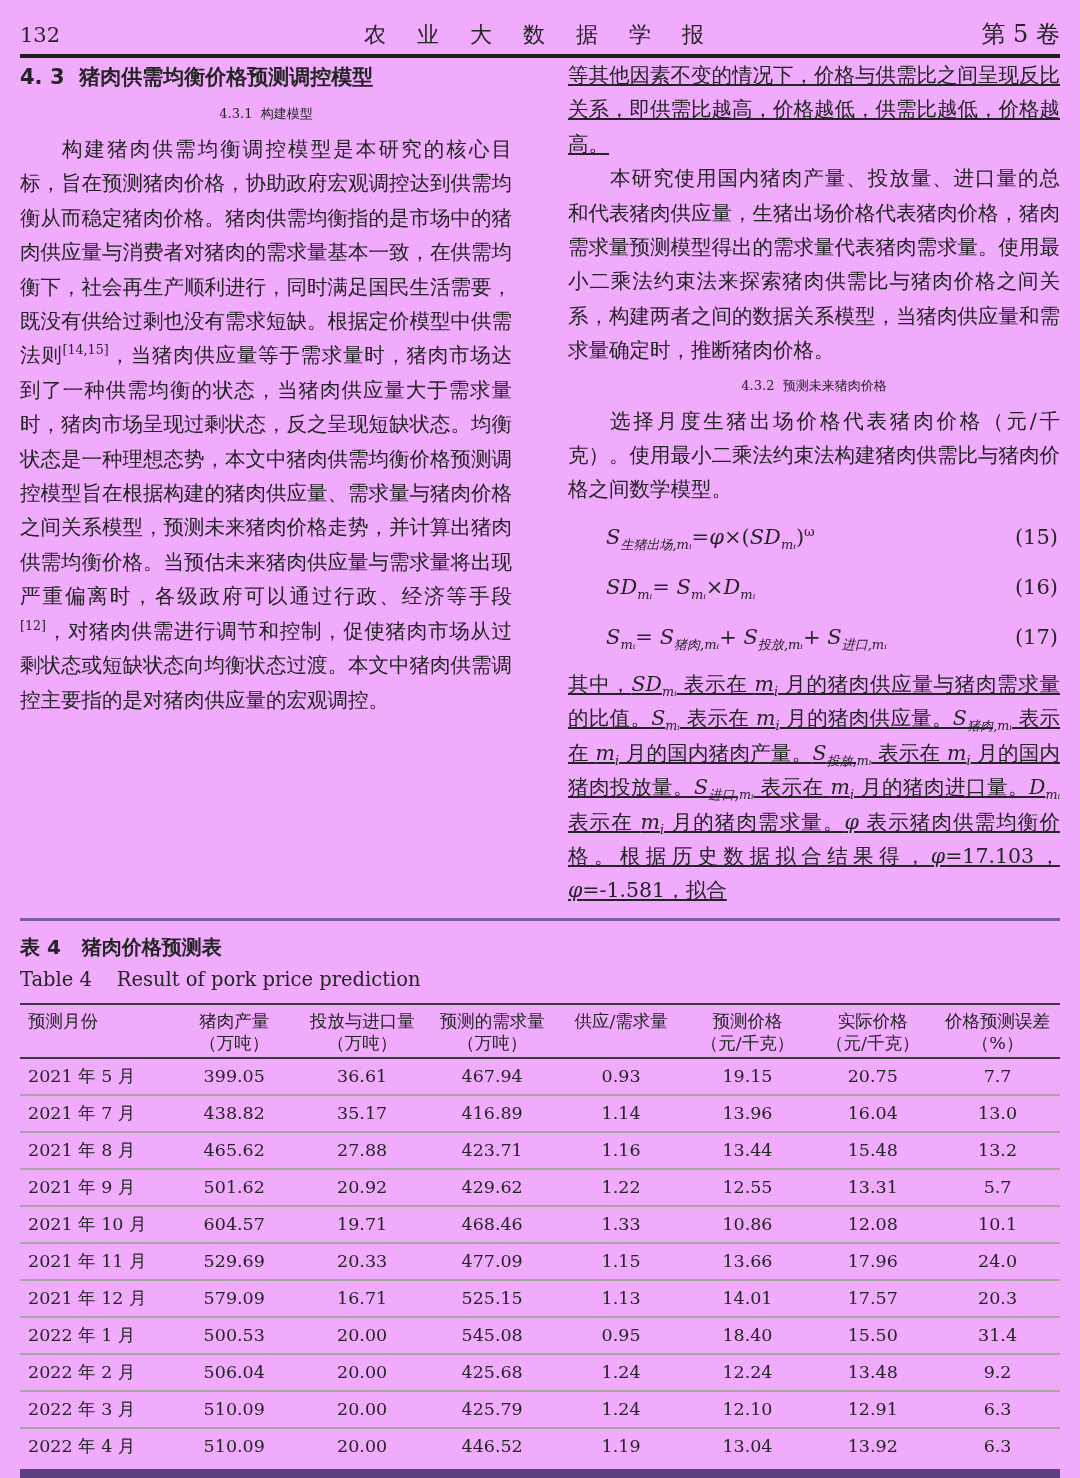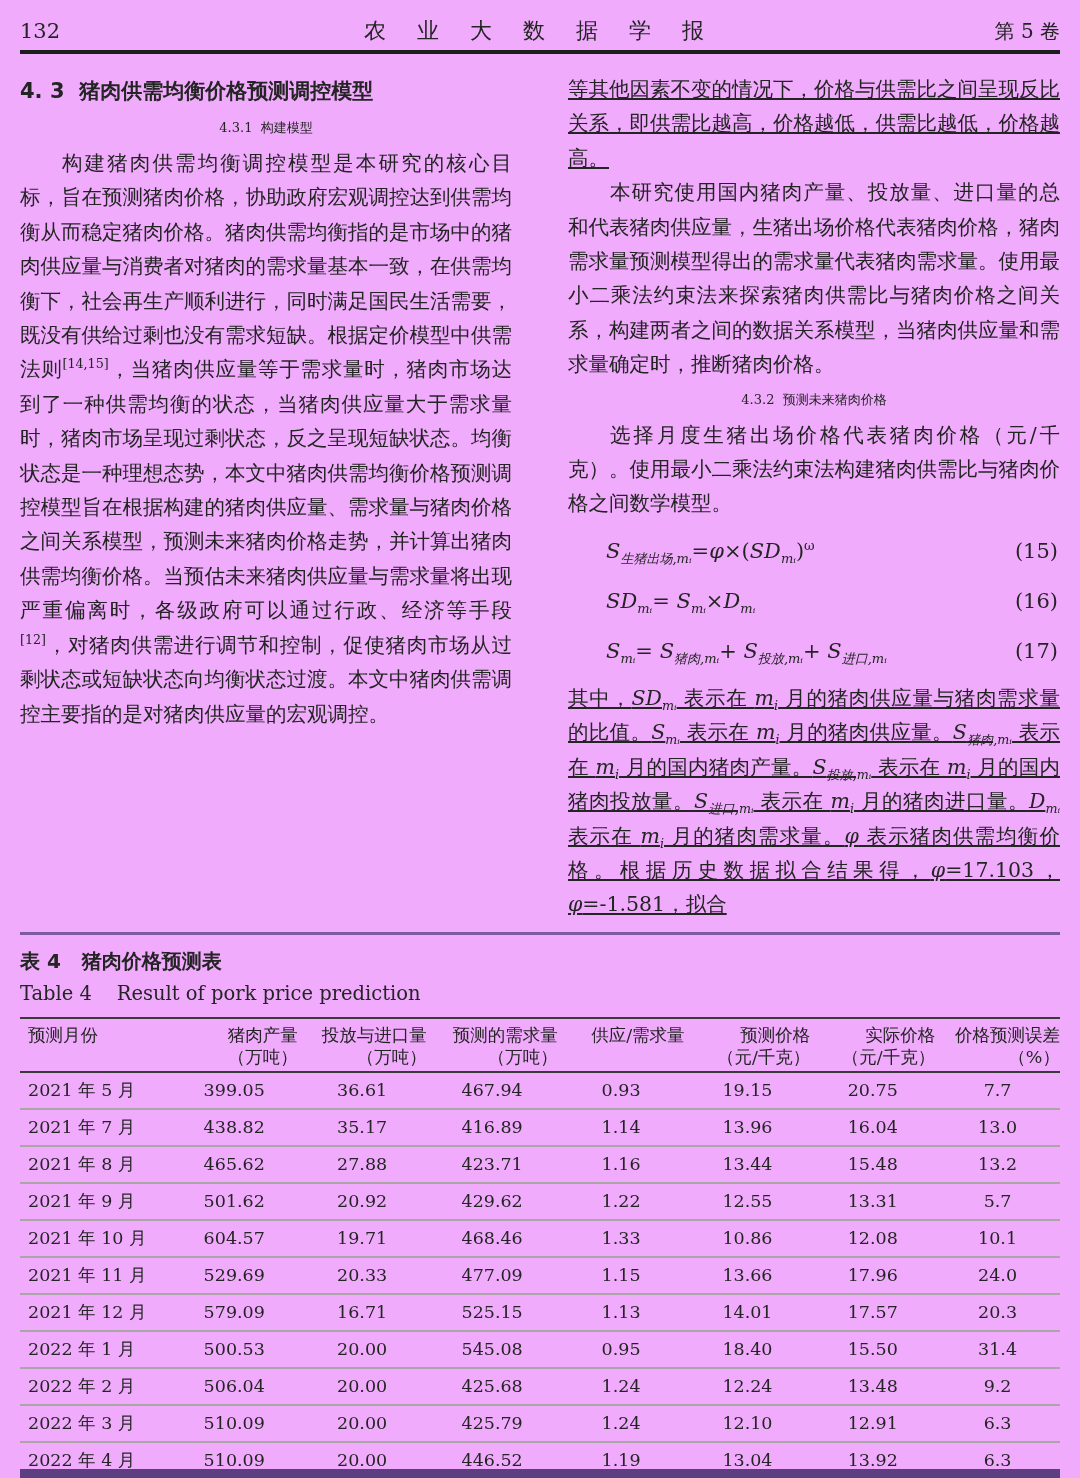--- a/index.html
+++ b/index.html
@@ -8,25 +8,25 @@
     width:1080px; height:1478px; position:relative; margin:0 auto;
     background:#f0abfc; overflow:hidden; color:#242424;
     font-family:"DejaVu Serif","Liberation Serif",serif;
   }
   .content { padding:0 20px; }
 
   
   .page-head { display:flex; justify-content:space-between; align-items:baseline; padding-top:6px; font-size:21px; }
   .page-num { width:160px; }
   .journal-title { letter-spacing:12px; font-size:22px; text-align:center; flex:1; }
-  .volume { width:160px; text-align:right; font-size:20px;margin-top:12px; }
+  .volume { width:160px; text-align:right; font-size:24px;margin-top:12px; }
   .head-rule { height:4px; background:#1d1d1d; margin-top:4px; }
 
   
-  .columns { display:flex; gap:56px; margin-top:18px; }
+  .columns { display:flex; gap:56px; }
   .col { width:498px; font-size:20.5px; line-height:34.4px; text-align:justify; }
   .sec-heading {
     font-family:"DejaVu Sans","Liberation Sans",sans-serif;
     font-weight:700; font-size:21px; line-height:38px; white-space:pre-wrap; text-align:left;
   }
   .subsec-heading { font-size:13px; line-height:36px; white-space:pre-wrap; text-align:center; }
   .para { text-indent:2.05em; margin:0; }
   .para-noindent { text-indent:0; margin:0;text-decoration:underline; }
   sup { font-size:62%; line-height:0; }
   sub { font-size:62%; line-height:0; }
@@ -41,21 +41,21 @@
   
   .table-section { margin-top:10px; }
   .accent-line { height:3px; }
   .tbl-caption-cn {
     font-family:"DejaVu Sans","Liberation Sans",sans-serif;
     font-weight:700; font-size:20px; margin:13px 0 7px; white-space:pre-wrap;
   }
   .tbl-caption-en { font-size:19.5px; margin:0 0 12px; white-space:pre-wrap; }
   table { width:100%; border-collapse:collapse; border-top:2px solid #3a3a3a; table-layout:fixed; }
   thead tr { border-bottom:2px solid #3a3a3a; }
-  th { font-weight:normal; font-size:17.5px; padding:5px 0 3px; vertical-align:top; text-align:right; }
+  th { font-weight:normal; font-size:17.5px; padding:5px 0 3px; vertical-align:top; text-align:center; }
   .th-title { line-height:22px; }
   .th-unit { line-height:22px; min-height:22px; }
   tbody tr { border-bottom:2px solid #aba5a5; }
   tbody tr:last-child { border-bottom:none; }
   td { text-align:center; font-size:17.5px; padding:6px 0 6px; line-height:23px; }
   td.cell-left, th.th-left { text-align:left; padding-left:8px; }
 
   
   .footer-bar { position:absolute; bottom:0; left:20px; right:20px; height:9px; }
 </style>

